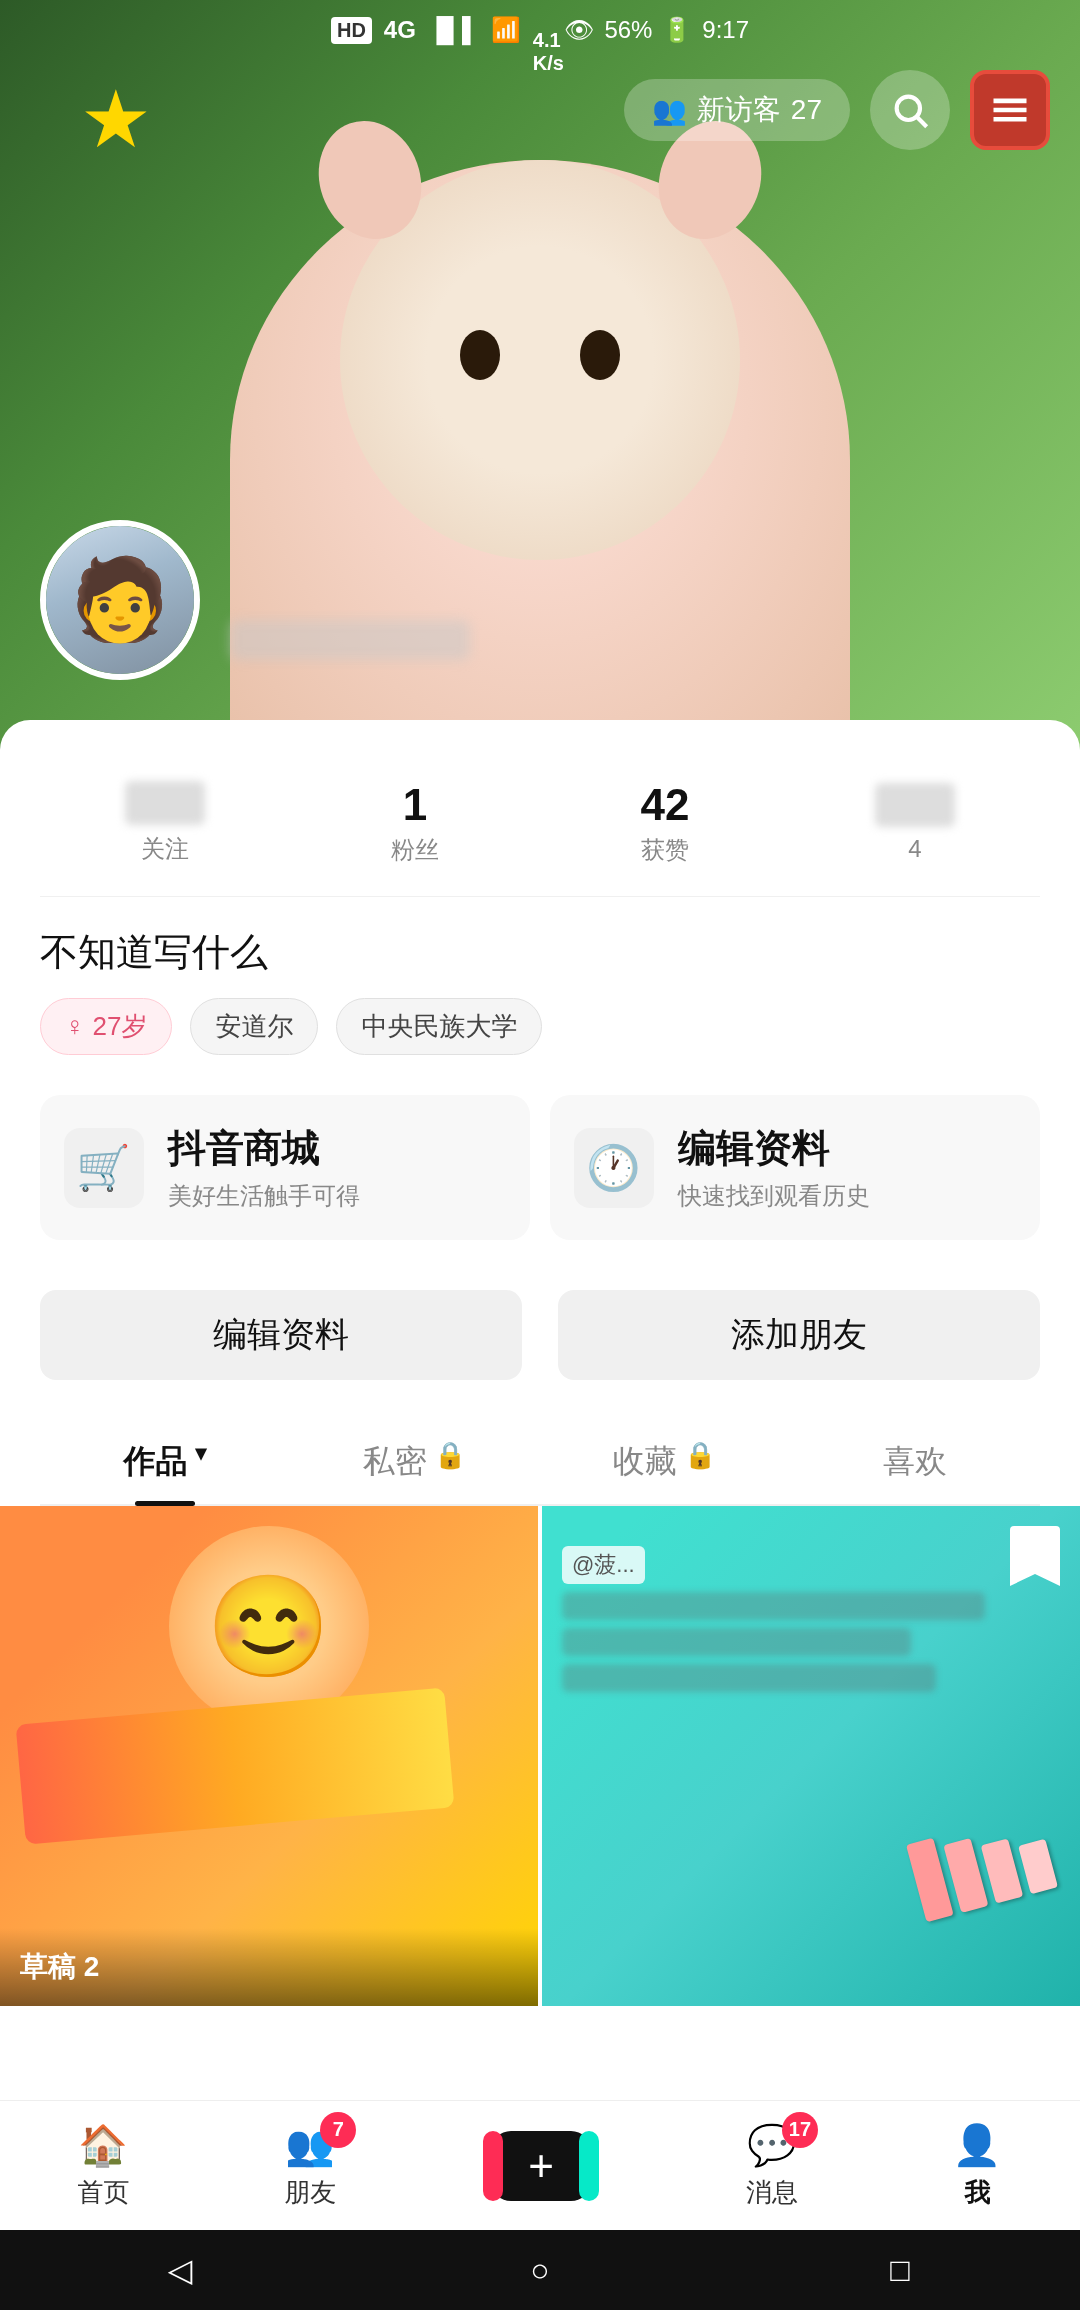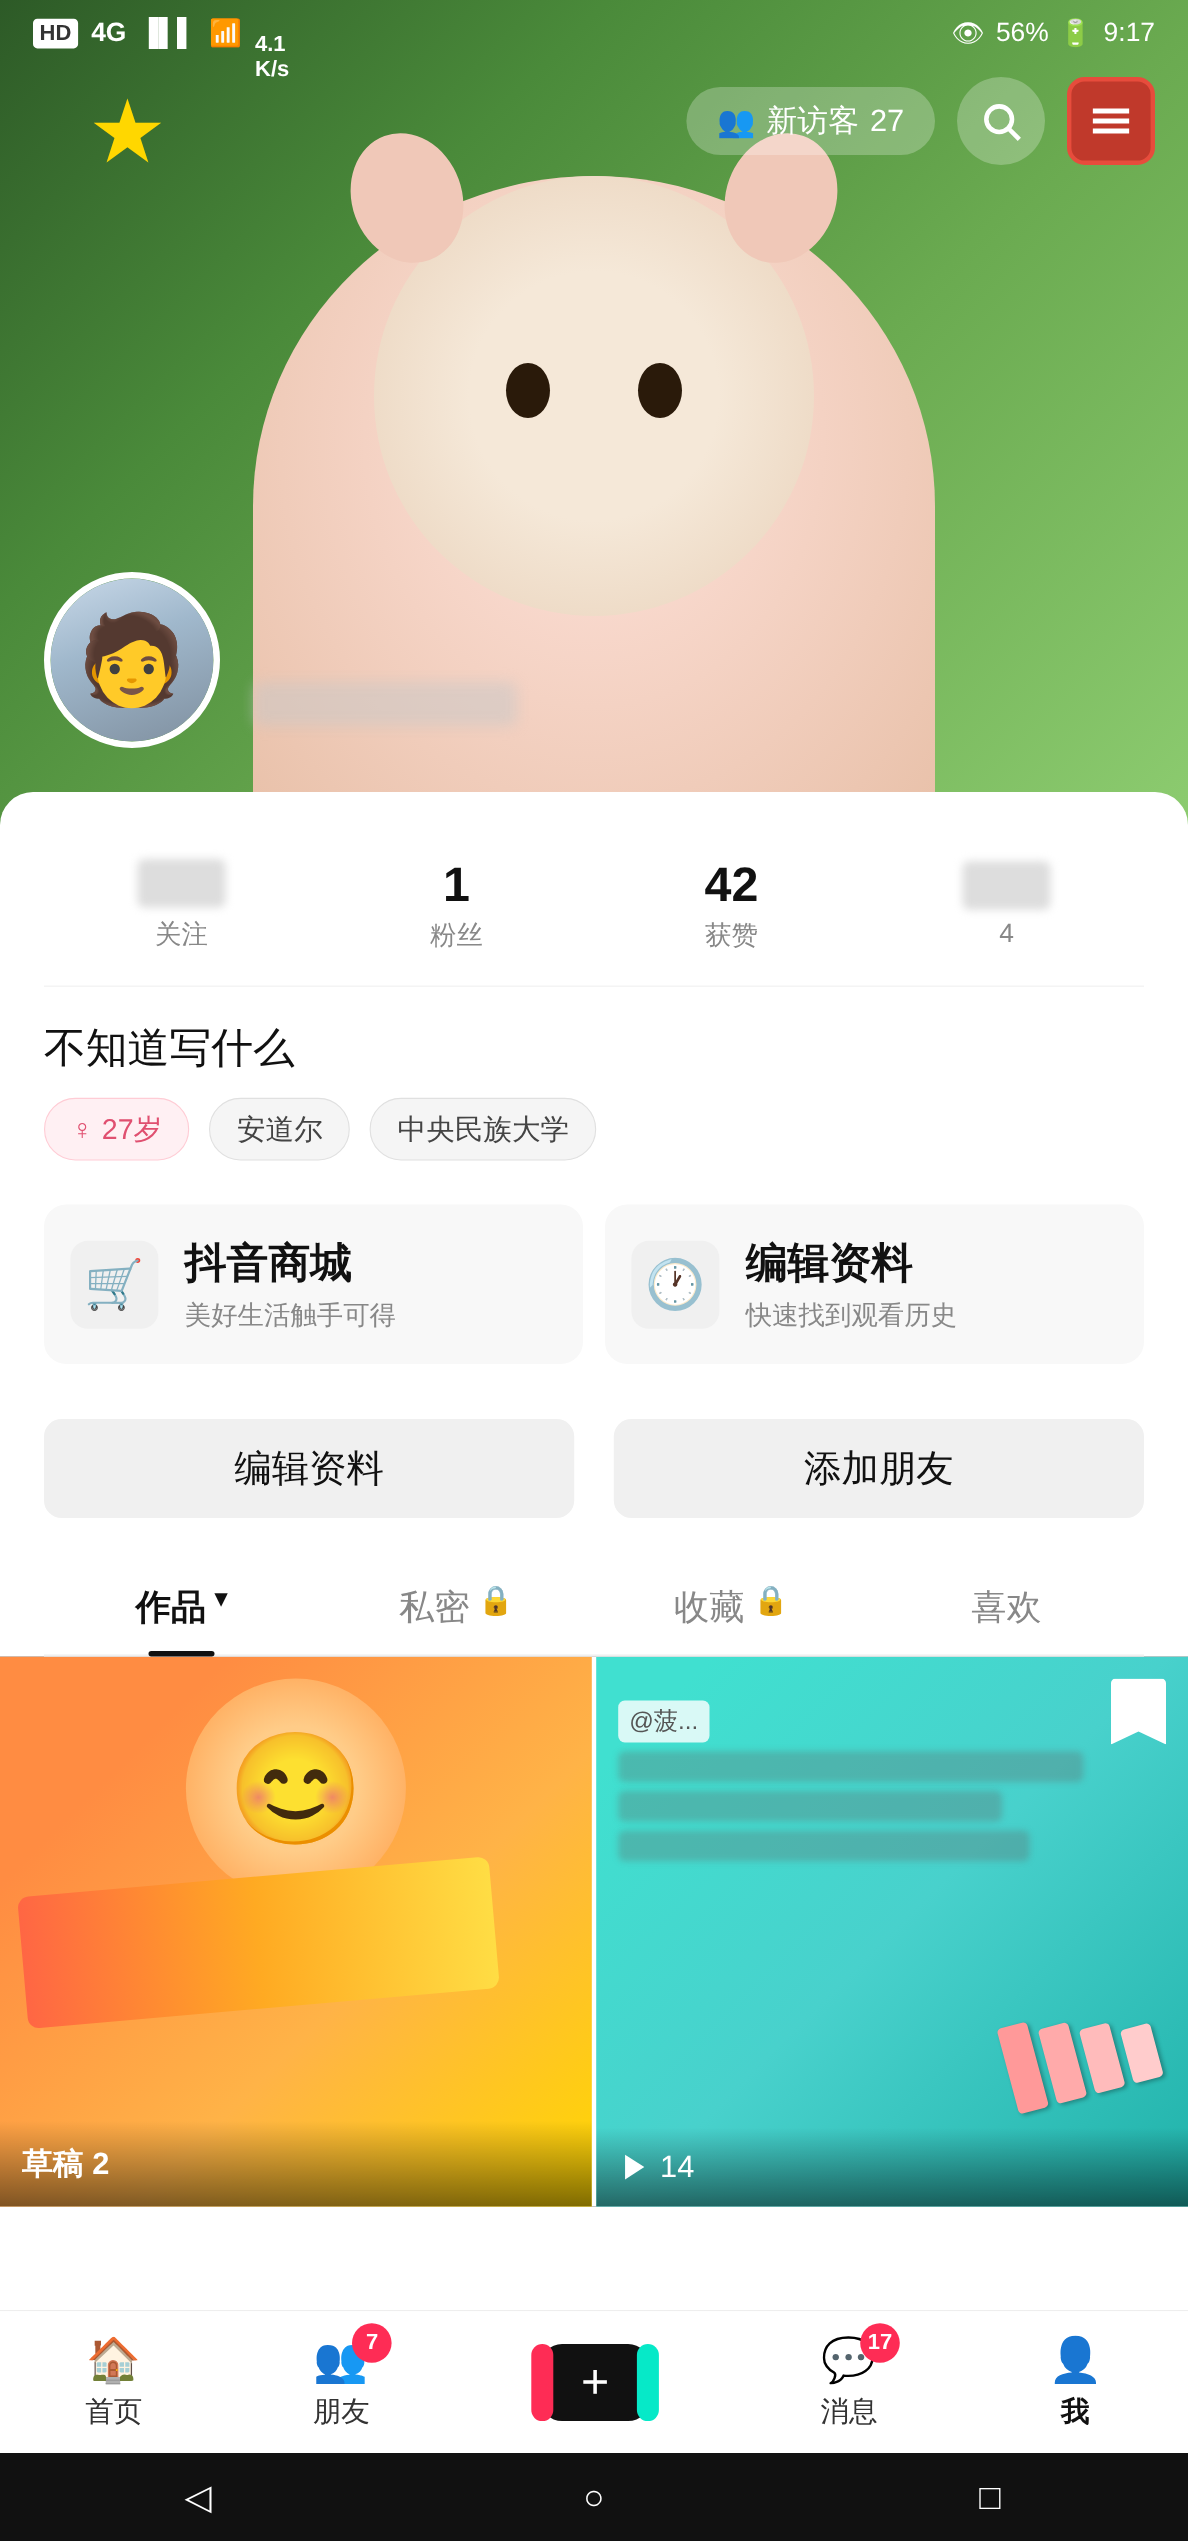--- a/index.html
+++ b/index.html
@@ -16,21 +16,21 @@
     .status-bar {
       width: 100%;
       height: 60px;
       background: transparent;
       position: absolute;
       top: 0;
       left: 0;
       z-index: 100;
       display: flex;
       align-items: center;
-      justify-content: space-between;
+      justify-content: center;
       padding: 15px 30px;
     }
     .status-left {
       display: flex;
       align-items: center;
       gap: 12px;
       color: #fff;
       font-size: 24px;
       font-weight: 600;
     }
@@ -651,28 +651,20 @@
     </div>
 
     <div style="position:absolute;bottom:100px;right:30px;display:flex;gap:8px;align-items:flex-end;transform:rotate(-15deg);">
       <div style="width:28px;height:80px;background:#ff9999;border-radius:4px;box-shadow:2px 2px 4px rgba(0,0,0,0.3);"></div>
       <div style="width:28px;height:70px;background:#ffaaaa;border-radius:4px;box-shadow:2px 2px 4px rgba(0,0,0,0.3);"></div>
       <div style="width:28px;height:60px;background:#ffbbbb;border-radius:4px;box-shadow:2px 2px 4px rgba(0,0,0,0.3);"></div>
       <div style="width:28px;height:50px;background:#ffcccc;border-radius:4px;box-shadow:2px 2px 4px rgba(0,0,0,0.3);"></div>
     </div>
 
     <div style="position:absolute;top:20px;right:20px;width:50px;height:60px;background:#fff;border-radius:4px 4px 0 0;clip-path:polygon(0 0,100% 0,100% 100%,50% 80%,0 100%);"></div>
-    <div class="video-overlay">
-      <span class="play-count">
-        <svg width="30" height="30" viewBox="0 0 24 24" fill="white">
-          <polygon points="5,3 19,12 5,21"></polygon>
-        </svg>
-        <span>14</span>
-      </span>
-    </div>
   </div>
 </div>
 
 <div style="height:260px;background:#fff;"></div>
 
 <div class="bottom-nav">
   <div class="nav-item">
     <span style="font-size:40px;">🏠</span>
     <span>首页</span>
   </div>

